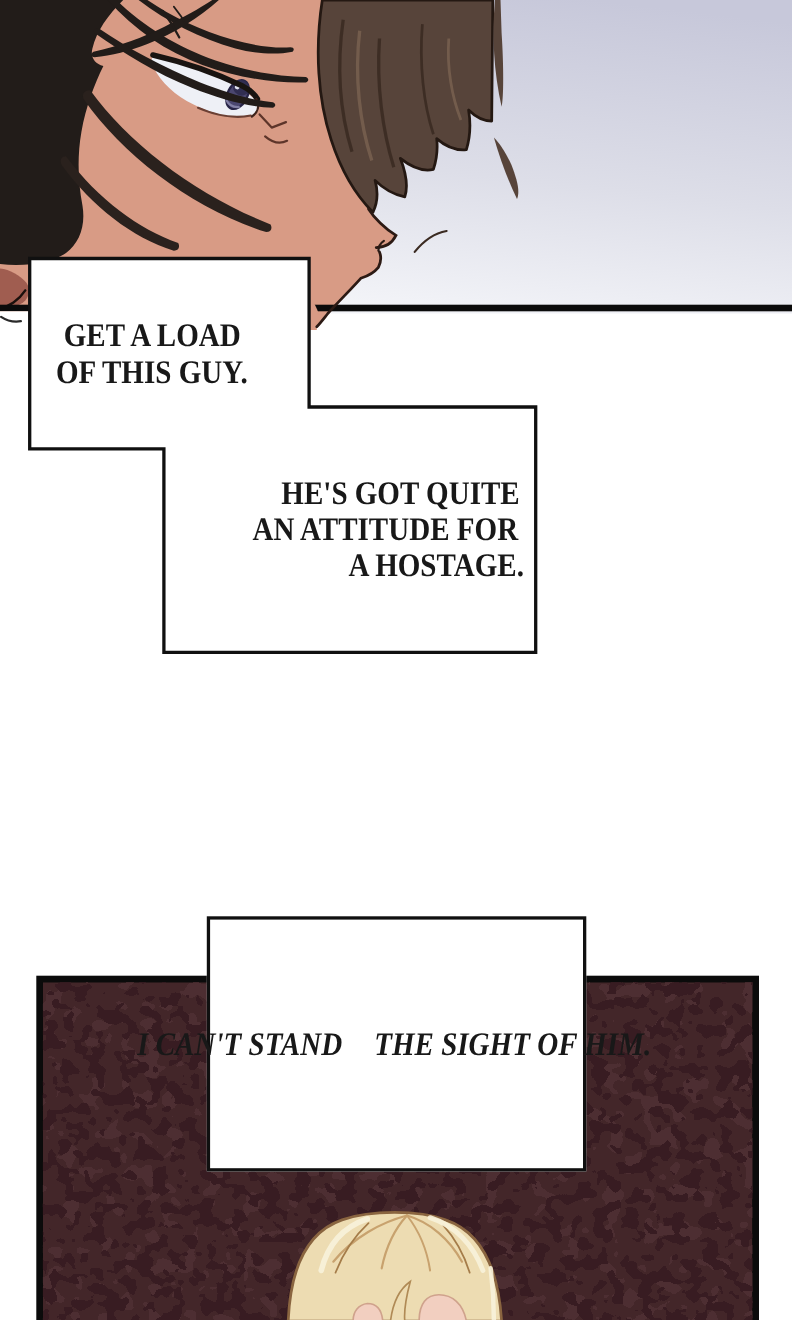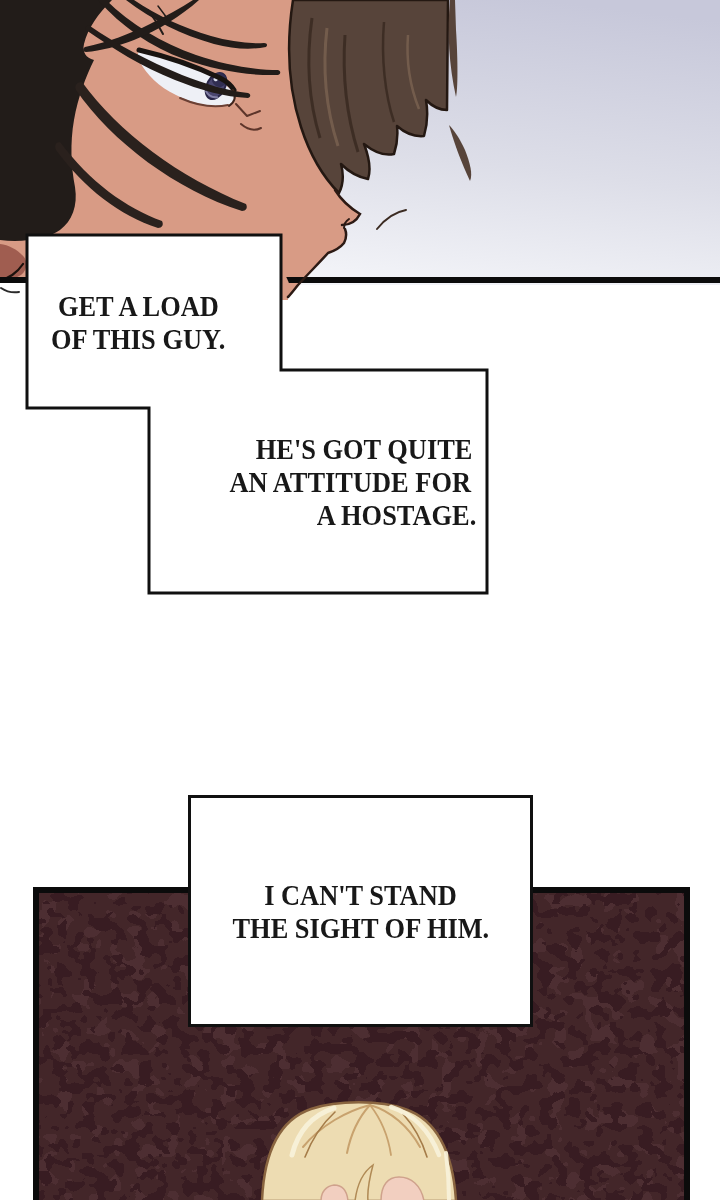--- a/index.html
+++ b/index.html
@@ -18,24 +18,24 @@
     text-align:center;
   }
   .speech .ln{display:block;transform:scaleX(0.88);transform-origin:center;white-space:nowrap;}
   #speech-1{left:27px;top:235px;width:222px;height:173px;}
   #speech-2{left:149px;top:370px;width:338px;height:223px;align-items:flex-end;}
   .panel-bottom{
     position:absolute;left:33px;top:887px;width:657px;height:313px;
     background:#0b0b0b;padding:6px 6px 0 6px;box-sizing:border-box;z-index:1;
   }
   .bubble3{
-    position:absolute;left:188px;top:795px;width:345px;height:232px;
+    position:absolute;left:188px;top:833px;width:345px;height:232px;
     background:#ffffff;border:3px solid #101010;box-sizing:border-box;z-index:3;
-    display:flex;flex-direction:column;align-items:center;justify-content:center;
-    font-weight:700;font-size:30px;line-height:33px;color:#181818;text-align:center;
+    display:flex;align-items:center;justify-content:center;
+    font-weight:700;font-size:30px;line-height:33px;color:#181818;text-align:center;font-style:italic;
   }
   .bubble3 .ln{display:block;transform:scaleX(0.88);transform-origin:center;white-space:nowrap;}
 </style>
 </head>
 <body>
 
 <div class="page">
 
   <svg id="panel-top-svg" class="layer" width="720" height="300" viewBox="0 0 720 300">
     <defs>

